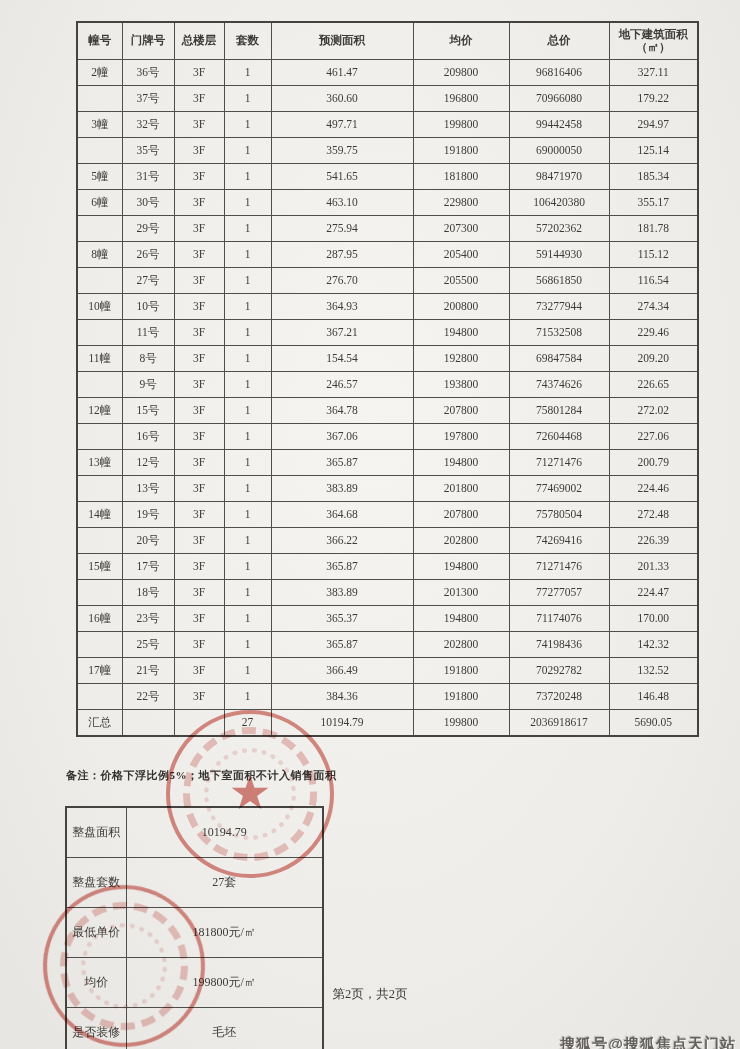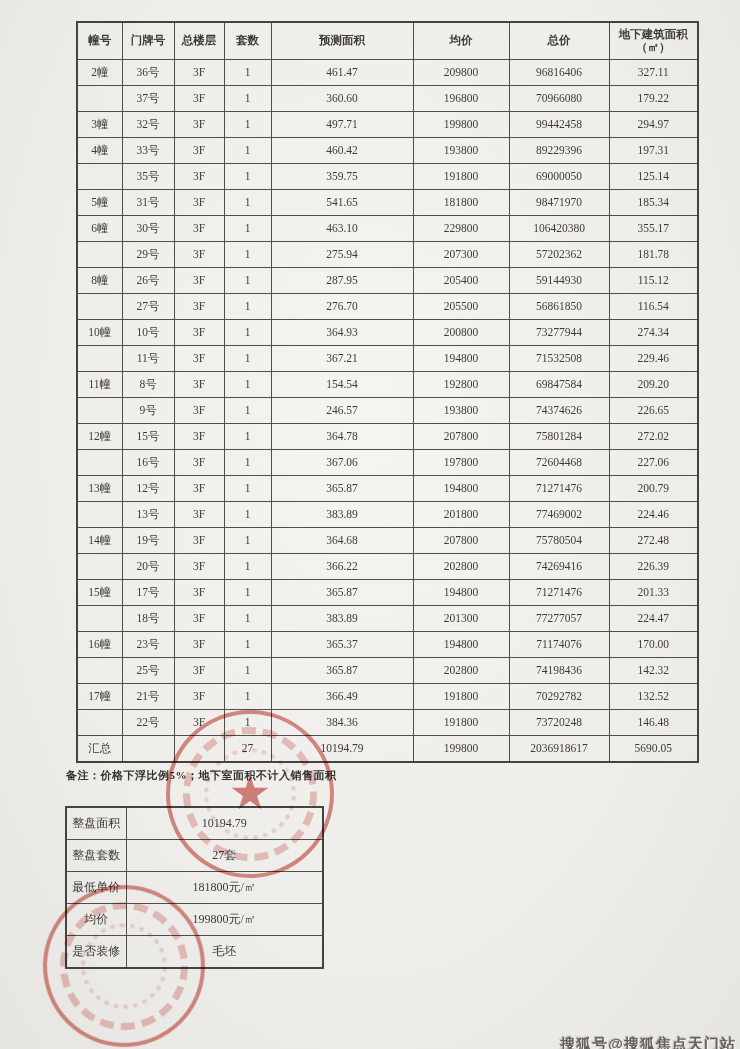--- a/index.html
+++ b/index.html
@@ -28,21 +28,21 @@
   
   .note{position:absolute;left:66px;top:768px;font-size:11px;font-weight:bold;color:#34322f;letter-spacing:.5px;}
   
   table.summary{
     position:absolute;left:65px;top:806px;width:257px;
     border-collapse:collapse;table-layout:fixed;
     border:2px solid #45433f;font-size:12px;
   }
   table.summary td{
     border:1px solid #504e4a;text-align:center;vertical-align:middle;
-    height:25px;padding:3px 2px;
+    height:25px;padding:12px 2px;
   }
   
   .footer{position:absolute;left:0;top:986px;width:100%;text-align:center;font-size:12.5px;color:#3a3835;}
   .watermark{
     position:absolute;right:4px;top:1016px;
     font-family:"Liberation Sans","DejaVu Sans",sans-serif;
     font-size:15px;font-weight:bold;letter-spacing:1px;color:#56534f;
     text-shadow:1px 1px 0 rgba(255,255,255,.85), -1px -1px 1px rgba(70,70,70,.35);
     opacity:.9;
     margin-top:19px;
@@ -125,30 +125,20 @@
           <td>3幢</td>
           <td>32号</td>
           <td>3F</td>
           <td>1</td>
           <td>497.71</td>
           <td>199800</td>
           <td>99442458</td>
           <td>294.97</td>
         </tr>
         <tr>
-          <td>4幢</td>
-          <td>33号</td>
-          <td>3F</td>
-          <td>1</td>
-          <td>460.42</td>
-          <td>193800</td>
-          <td>89229396</td>
-          <td>197.31</td>
-        </tr>
-        <tr>
           <td></td>
           <td>35号</td>
           <td>3F</td>
           <td>1</td>
           <td>359.75</td>
           <td>191800</td>
           <td>69000050</td>
           <td>125.14</td>
         </tr>
         <tr>
@@ -405,15 +395,16 @@
           <td>毛坯</td>
         </tr>
       </tbody>
   </table>
 
   <div class="seal seal-1">
     <span class="star">★</span>
   </div>
   <div class="seal seal-2"></div>
 
+  <div class="footer">第2页，共2页</div>
   <div class="watermark">搜狐号@搜狐焦点天门站</div>
 
 </div>
 
 </body></html>

